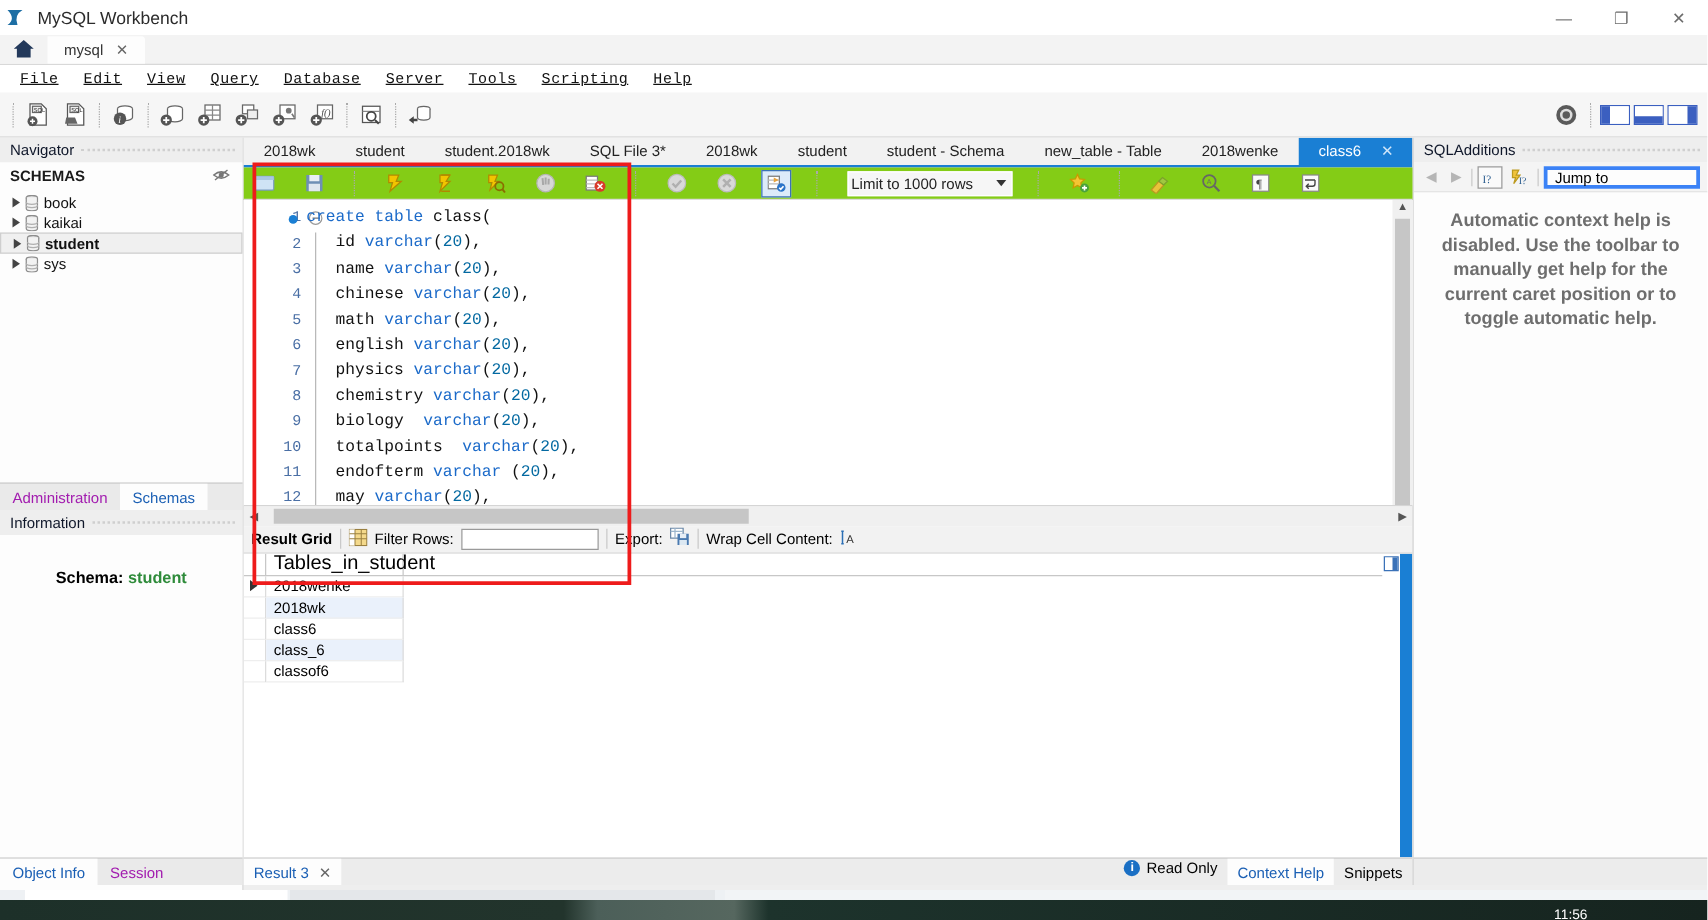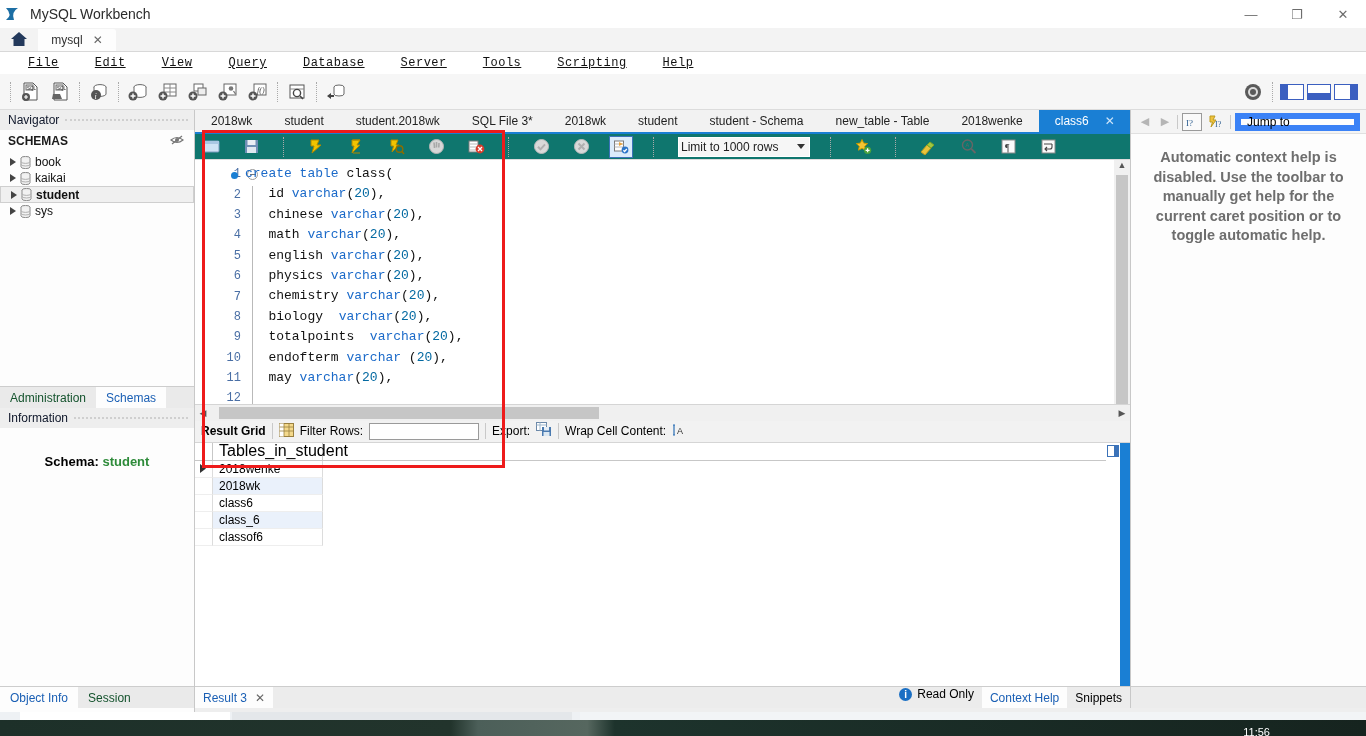--- a/index.html
+++ b/index.html
@@ -41,21 +41,21 @@
   .conn-tab{
     height:22px;min-width:78px;background:#fdfdfd;
     display:flex;align-items:center;justify-content:center;gap:10px;
     padding:0 10px;font-size:12px;color:#333;
     border-top-right-radius:3px;
   }
   .conn-tab .x{color:#666;font-size:12px;}
   
   #menubar{
     height:22px;width:100%;background:#ffffff;
-    display:flex;align-items:center;padding-left:18px;gap:16px;
+    display:flex;align-items:center;padding-left:6px;gap:0px;
     font-family:"Liberation Mono", monospace;
     font-size:12px;
   }
   .menu-item{
     padding:2px 10px; color:#111; cursor:default; letter-spacing:0.5px;
   }
   .menu-item u{ text-decoration:underline; }
   
   #maintoolbar{
     height:36px;width:100%;background:#f6f6f6;
@@ -91,42 +91,42 @@
   .schema-list{flex:1;background:#fdfdfd;padding-top:2px;}
   .schema-row{
     height:16px;display:flex;align-items:center;gap:4px;padding-left:10px;font-size:12px;color:#111;
   }
   .schema-row.sel{background:#f0f0f0;border:1px solid #cfcfcf;font-weight:bold;height:17px;}
   .tri{ width:0;height:0;border-left:6px solid #444;border-top:4px solid transparent;border-bottom:4px solid transparent; }
   .db-ico{width:11px;height:13px;}
   .nav-tabs{
     height:22px;display:flex;align-items:stretch;background:#eaeaea;border-top:1px solid #cdcdcd;
   }
-  .nav-tab{ padding:0 10px;display:flex;align-items:center;font-size:12px;color:#14532d;}
+  .nav-tab{ padding:0 10px;display:flex;align-items:center;font-size:12px;color:#a21caf;}
   .nav-tab.active{background:#fdfdfd;color:#1a5fb4;}
   .info-body{flex:1;background:#fdfdfd;padding-top:26px;text-align:center;}
   .info-schema{font-size:13px;font-weight:bold;}
   .info-schema .val{color:#2e8b3a;}
   .bottom-tabs{
     height:22px;display:flex;background:#eaeaea;border-top:1px solid #cdcdcd;
   }
   
   #center{ flex:1; display:flex; flex-direction:column; background:#fff; min-width:0;}
   #editor-tabs{
     height:24px;background:#f2f2f2;display:flex;align-items:stretch;
     border-bottom:2px solid #1a7fd4;overflow:hidden;
   }
   .etab{
     padding:0 16px;display:flex;align-items:center;font-size:12px;color:#222;
     white-space:nowrap;
   }
   .etab.active{ background:#1a7fd4;color:#fff;gap:16px;}
   .etab.active .x{color:#cfe6fa;font-size:12px;}
   #sqltoolbar{
-    height:26px;background:#0f766e;display:flex;align-items:center;
+    height:26px;background:#84cc16;display:flex;align-items:center;
     padding-left:4px;gap:16px;border-bottom:1px solid #dcdcdc;position:relative;
   }
   .sq{ width:24px;height:22px;display:flex;align-items:center;justify-content:center;}
   .sq.boxed{border:1px solid #3b72b8;background:#dcebfa;}
   .limitsel{
     height:20px;min-width:132px;border:1px solid #fff;background:#f6f6f6;
     display:flex;align-items:center;justify-content:space-between;padding:0 4px 0 2px;
     font-size:12px;color:#222;margin-left:4px;
   }
   .caret-dn{width:0;height:0;border-left:4px solid transparent;border-right:4px solid transparent;border-top:5px solid #333;}
@@ -210,21 +210,21 @@
     justify-content:space-between;padding:0 4px;font-size:12px;
   }
   
   #rightpanel{
     width:236px;background:#fdfdfd;border-left:1px solid #c8c8c8;display:flex;flex-direction:column;
   }
   #rp-tool{height:24px;display:flex;align-items:center;gap:4px;padding:0 6px;background:#f4f4f4;border-bottom:1px solid #e0e0e0;}
   .rp-arrow{color:#b5b5b5;font-size:11px;width:16px;text-align:center;}
   .rp-btn{width:20px;height:18px;border:1px solid #9a9a9a;display:flex;align-items:center;justify-content:center;font-size:10px;background:#fafafa;}
   .rp-btn.plain{border:none;background:transparent;}
-  .jumpto{flex:1;height:18px;border:6px solid #3b82f6;background:#fdfdfd;font-size:12px;display:flex;align-items:center;padding-left:6px;}
+  .jumpto{flex:1;height:18px;border:3px solid #3b82f6;background:#fdfdfd;font-size:12px;display:flex;align-items:center;padding-left:6px;}
   #rp-body{flex:1;padding:14px 8px;text-align:center;font-size:14.5px;font-weight:bold;color:#6e6e6e;line-height:1.35;background:#fdfdfd;}
   #rp-tabs{height:22px;background:#ececec;display:flex;border-top:1px solid #cdcdcd;font-size:12px;}
   
   .annot{
     position:absolute;border:3px solid #ee1b1b;pointer-events:none;z-index:60;
   }
   
   #taskbar{
     position:absolute;left:0;bottom:0;width:1366px;height:16px;
     background:linear-gradient(90deg,#1d3029 0%,#22342c 33%,#4c5f59 35%,#56675f 43%,#1d332c 45%,#16241f 100%);
@@ -615,20 +615,21 @@
           <div class="gline">12</div>
         </div>
       <div class="bp-dot"></div>
       <div class="fold-minus">
           <i></i>
         </div>
       <div class="fold-bar"></div>
       <div id="codetext">
           <div class="cline"><span class="kw">create table </span><span>class(</span></div>
           <div class="cline"><span>   id </span><span class="kw">varchar</span><span>(</span><span class="num">20</span><span>),</span></div>
+          <div class="cline"><span>   name </span><span class="kw">varchar</span><span>(</span><span class="num">20</span><span>),</span></div>
           <div class="cline"><span>   chinese </span><span class="kw">varchar</span><span>(</span><span class="num">20</span><span>),</span></div>
           <div class="cline"><span>   math </span><span class="kw">varchar</span><span>(</span><span class="num">20</span><span>),</span></div>
           <div class="cline"><span>   english </span><span class="kw">varchar</span><span>(</span><span class="num">20</span><span>),</span></div>
           <div class="cline"><span>   physics </span><span class="kw">varchar</span><span>(</span><span class="num">20</span><span>),</span></div>
           <div class="cline"><span>   chemistry </span><span class="kw">varchar</span><span>(</span><span class="num">20</span><span>),</span></div>
           <div class="cline"><span>   biology  </span><span class="kw">varchar</span><span>(</span><span class="num">20</span><span>),</span></div>
           <div class="cline"><span>   totalpoints  </span><span class="kw">varchar</span><span>(</span><span class="num">20</span><span>),</span></div>
           <div class="cline"><span>   endofterm </span><span class="kw">varchar</span><span> (</span><span class="num">20</span><span>),</span></div>
           <div class="cline"><span>   may </span><span class="kw">varchar</span><span>(</span><span class="num">20</span><span>),</span></div>
         </div>
@@ -728,20 +729,24 @@
       <div class="readonly">
         <span class="ico-info">i</span>
         <span>Read Only</span>
       </div>
       <div class="rtab active" style="color:#1a5fb4;">Context Help</div>
       <div class="rtab">Snippets</div>
     </div>
   </div>
 
   <div id="rightpanel">
+    <div class="pane-cap">
+      <span>SQLAdditions</span>
+      <span class="dots"></span>
+    </div>
     <div id="rp-tool">
       <span class="rp-arrow">◀</span>
       <span class="rp-arrow">▶</span>
       <div class="rsep" style="width:1px;height:14px;background:#c9c9c9;"></div>
       <span class="rp-btn">
         <svg width="14" height="12" viewBox="0 0 14 12">
             <text x="1" y="10" font-size="9" fill="#2c5d8f" font-family="Liberation Serif">I?</text>
           </svg>
       </span>
       <span class="rp-btn plain">

